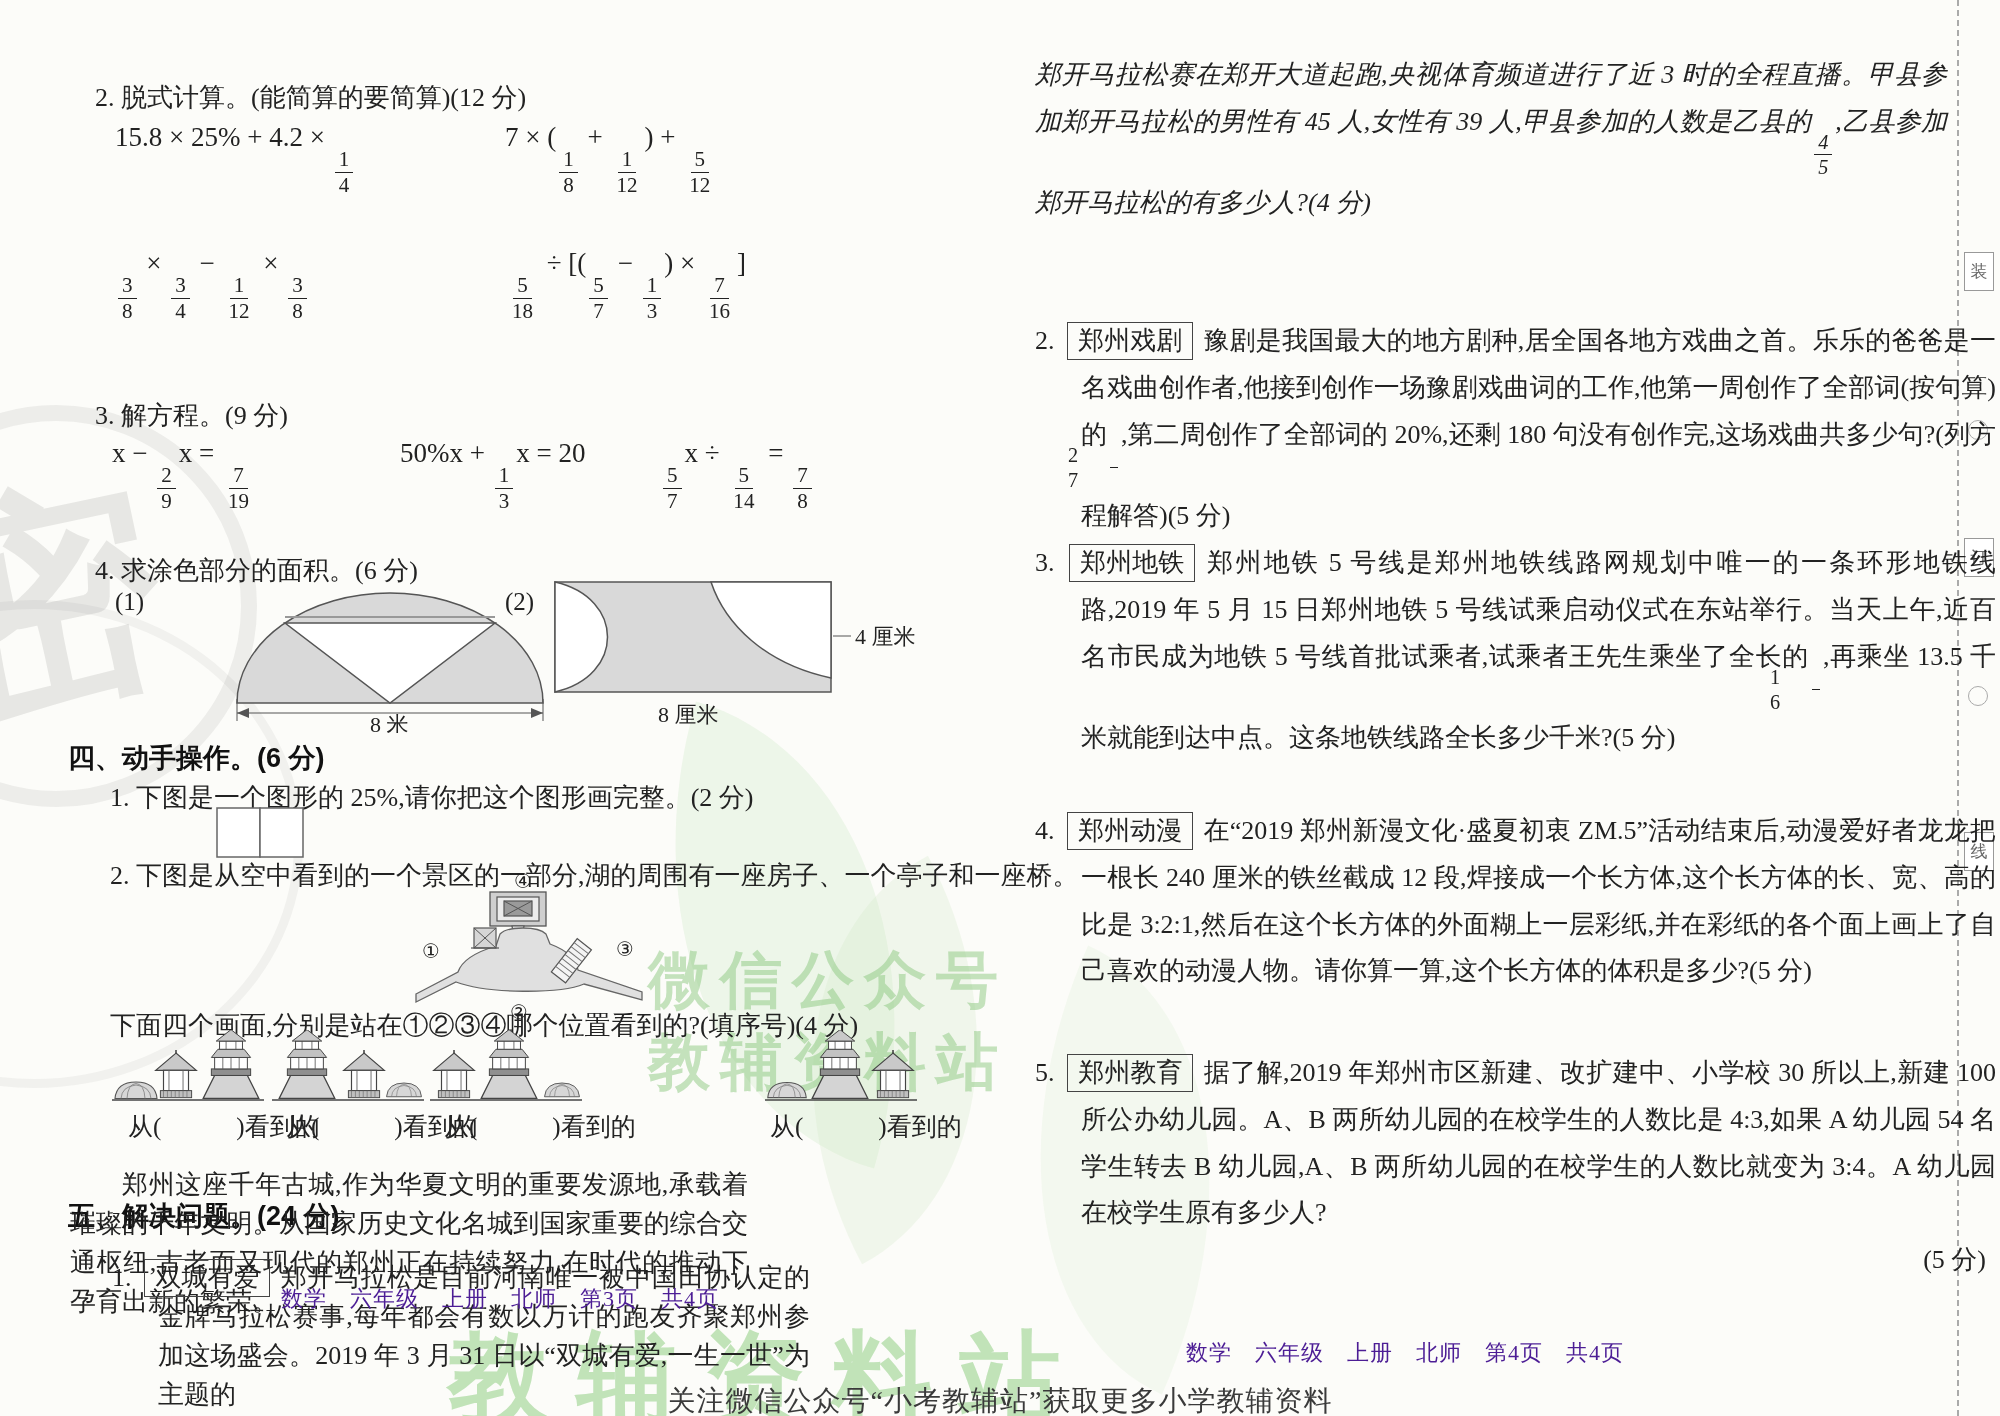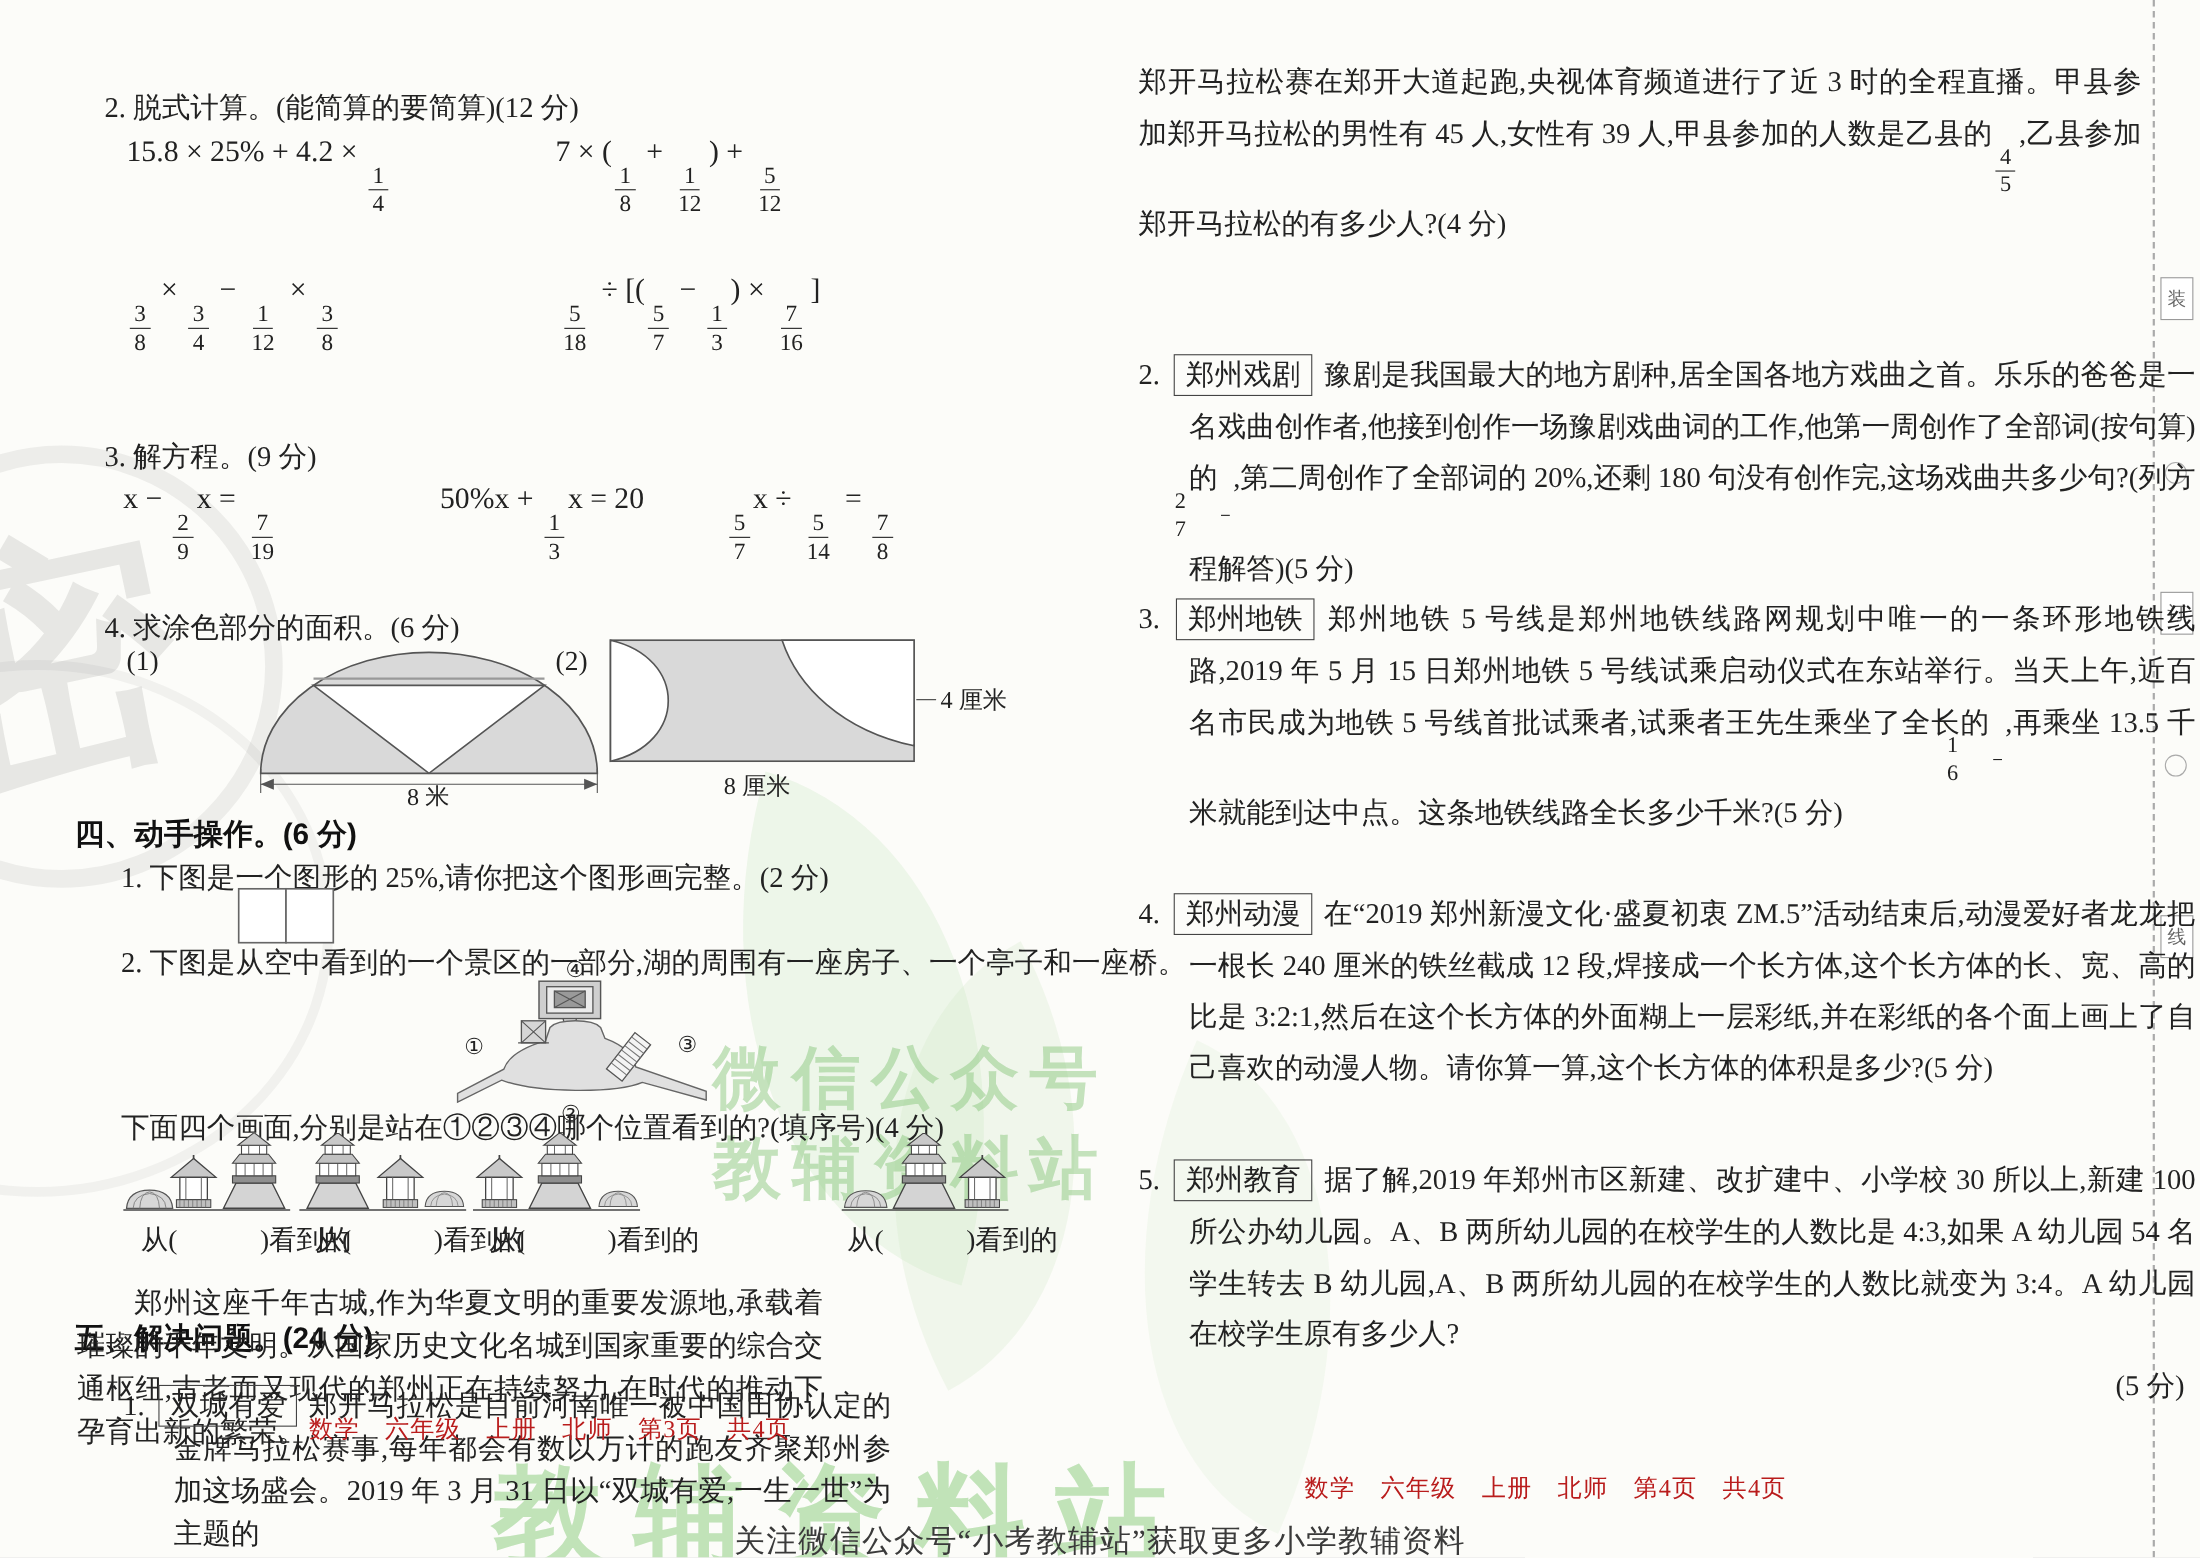--- a/index.html
+++ b/index.html
@@ -13,21 +13,21 @@
           font-weight:bold;font-size:27px;white-space:nowrap;color:#111;}
   .expr{position:absolute;font-size:27px;white-space:nowrap;}
   .frac{display:inline-flex;flex-direction:column;align-items:center;vertical-align:-0.95em;
         font-size:0.78em;line-height:1.2;margin:0 3px;}
   .frac .fn{border-bottom:1.6px solid #222;padding:0 4px;}
   .frac .fd{padding:0 4px;}
   .qblock{padding-left:46px;text-indent:-46px;}
   .badge{display:inline-block;border:1.5px solid #444;padding:0 10px;margin:0 10px 0 6px;
          text-indent:0;line-height:1.4;}
   .cap{position:absolute;font-size:25px;white-space:nowrap;}
-  .footer{position:absolute;font-size:22px;color:#b91c1c;letter-spacing:1px;white-space:nowrap;}
+  .footer{position:absolute;font-size:22px;color:#4c1d95;letter-spacing:1px;white-space:nowrap;}
   .score-line{text-align:right;padding-right:10px;}
   
   .gwm{position:absolute;font-family:"Liberation Sans","DejaVu Sans",sans-serif;font-weight:bold;
        color:rgba(139,199,128,0.50);white-space:nowrap;z-index:0;}
   .leaf{position:absolute;z-index:0;}
   .seal-ring{position:absolute;border-radius:50%;z-index:0;}
   .seal-glyph{position:absolute;font-size:230px;color:rgba(90,90,90,0.13);font-weight:bold;
               transform:rotate(-12deg);z-index:0;}
   .bind-line{position:absolute;left:1957px;top:0;width:0;height:1416px;border-left:2px dashed #aaa;}
   .bmark{position:absolute;left:1964px;width:28px;text-align:center;border:1px solid #999;
@@ -256,21 +256,21 @@
   <div class="h-bold" style="left:68px;top:1150px;margin-top:48px;">五、解决问题。(24 分)</div>
   <div class="para tight" style="left:70px;top:1148px;width:678px;text-indent:2em;margin-top:17px;">郑州这座千年古城,作为华夏文明的重要发源地,承载着璀璨的千年文明。从国家历史文化名城到国家重要的综合交通枢纽,古老而又现代的郑州正在持续努力,在时代的推动下孕育出新的繁荣。</div>
 
   <div class="para tight qblock" style="left:112px;top:1258px;width:652px;">
     <span class="qnum">1.</span>
     <span class="badge">双城有爱</span><span>郑开马拉松是目前河南唯一被中国田协认定的金牌马拉松赛事,每年都会有数以万计的跑友齐聚郑州参加这场盛会。2019 年 3 月 31 日以“双城有爱,一生一世”为主题的</span>
   </div>
 
   <div class="footer" style="left:0;width:1000px;text-align:center;top:1284px;">数学　六年级　上册　北师　第3页　共4页</div>
 
-  <div class="para" style="left:1035px;top:52px;width:912px;">郑开马拉松赛在郑开大道起跑,央视体育频道进行了近 3 时的全程直播。甲县参加郑开马拉松的男性有 45 人,女性有 39 人,甲县参加的人数是乙县的<span class="frac">
+  <div class="para" style="left:1035px;top:52px;width:912px;font-style:italic;">郑开马拉松赛在郑开大道起跑,央视体育频道进行了近 3 时的全程直播。甲县参加郑开马拉松的男性有 45 人,女性有 39 人,甲县参加的人数是乙县的<span class="frac">
           <span class="fn">4</span>
           <span class="fd">5</span>
         </span>,乙县参加郑开马拉松的有多少人?(4 分)</div>
 
   <div class="para qblock" style="left:1035px;top:318px;width:915px;">
     <span class="qnum">2.</span>
     <span class="badge">郑州戏剧</span><span>豫剧是我国最大的地方剧种,居全国各地方戏曲之首。乐乐的爸爸是一名戏曲创作者,他接到创作一场豫剧戏曲词的工作,他第一周创作了全部词(按句算)的<span class="frac">
             <span class="fn">2</span>
             <span class="fd">7</span>
           </span>,第二周创作了全部词的 20%,还剩 180 句没有创作完,这场戏曲共多少句?(列方程解答)(5 分)</span>

